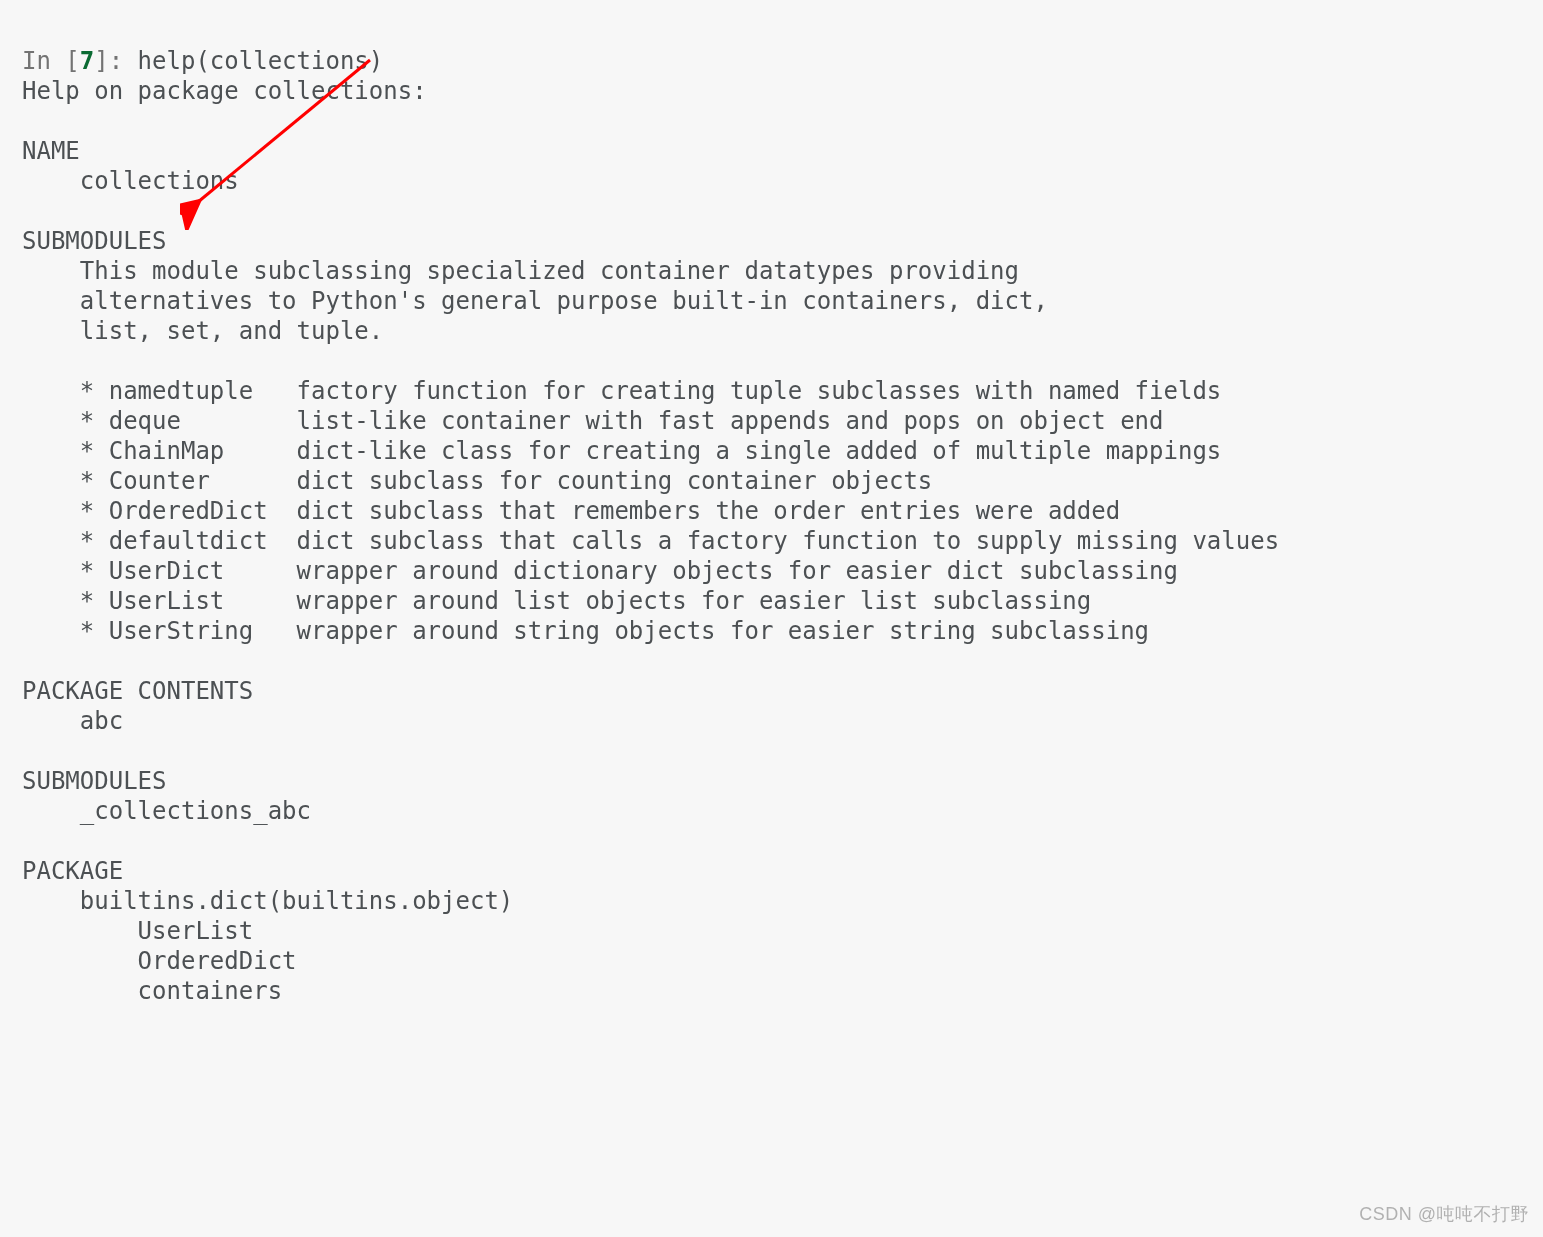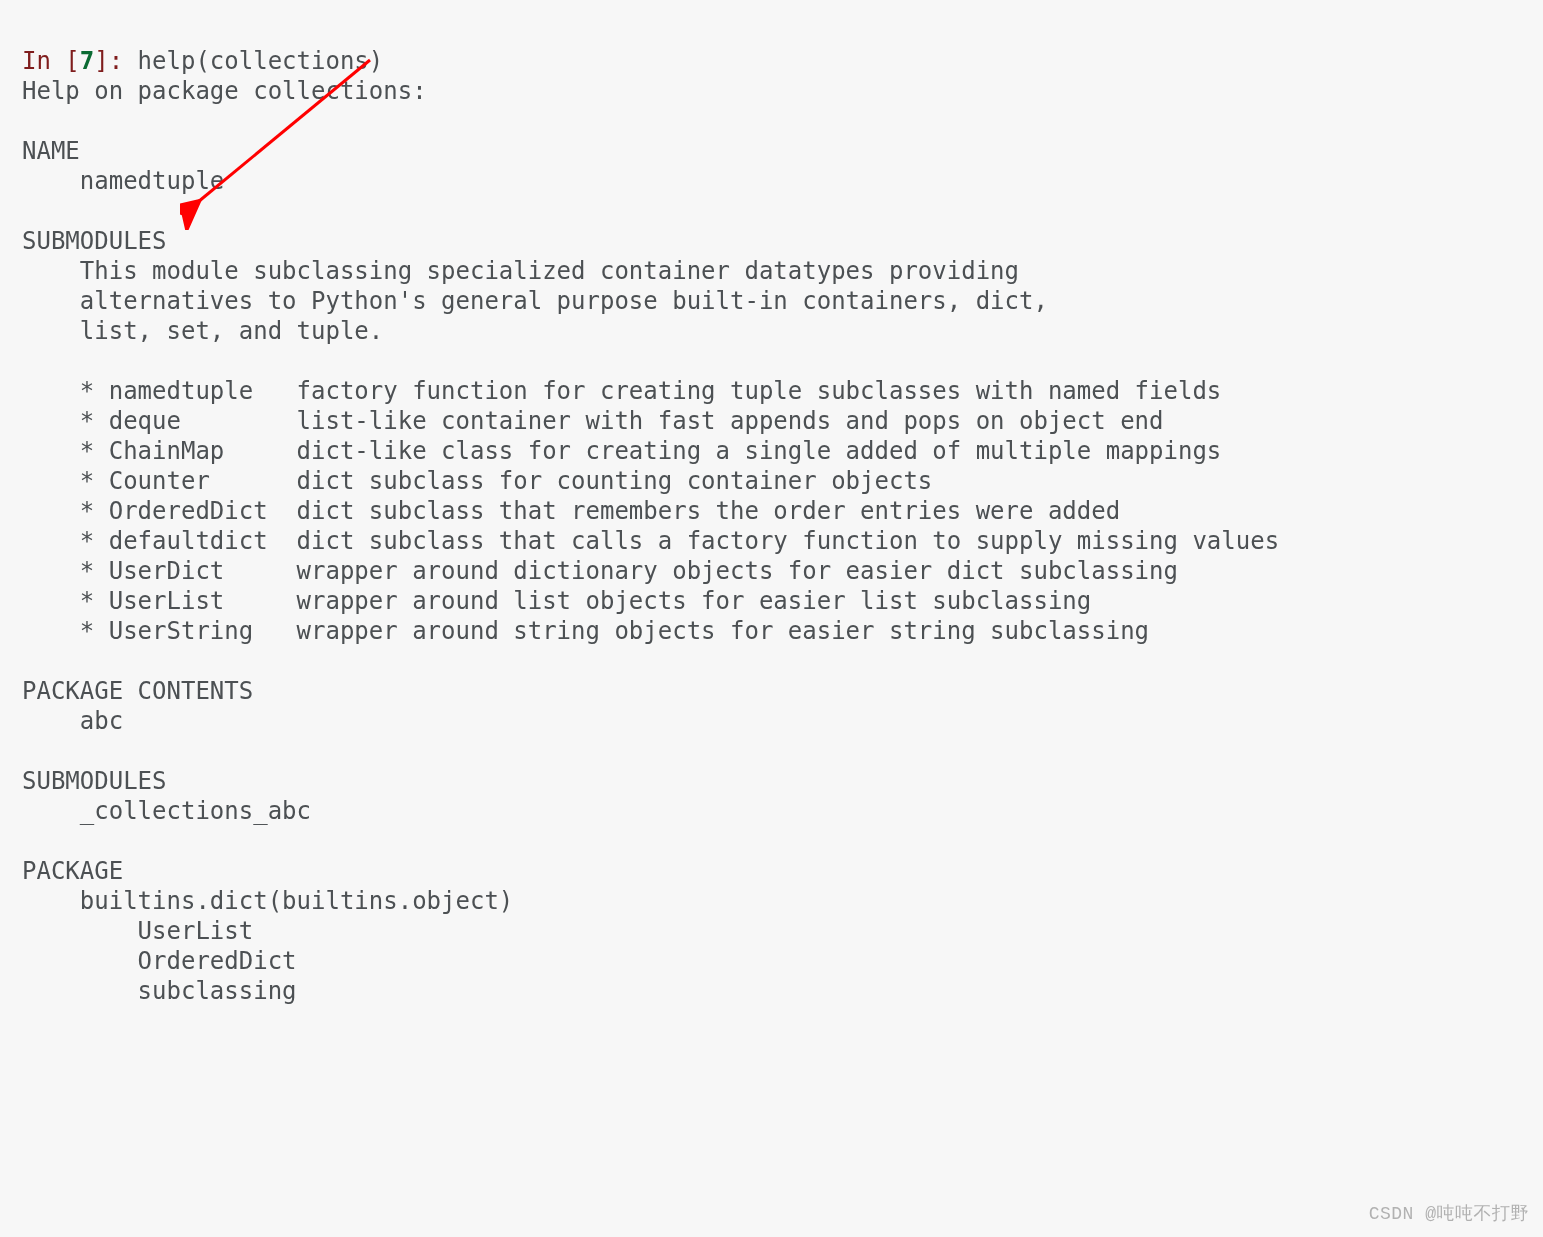--- a/index.html
+++ b/index.html
@@ -11,48 +11,48 @@
     font-family: "DejaVu Sans Mono", "Menlo", "Consolas", monospace;
     font-size: 24px;
     line-height: 30px;
     color: #4c5053;
     overflow: hidden;
   }
   .cell {
     padding: 16px 22px;
     white-space: pre;
   }
-  .prompt-in { color: #7f1d1d; }
+  .prompt-in { color: #737373; }
   .prompt-num { color: #0b6b33; font-weight: bold; }
   .code-func { color: #4c5053; margin-top: 28px; }
   .watermark {
     position: absolute;
     right: 14px;
     bottom: 8px;
-    font-family: Liberation Mono, monospace;
+    font-family: Liberation Sans, sans-serif;
     font-size: 18px;
     color: rgba(120,120,120,0.55);
     letter-spacing: 0.5px;
   }
   svg.arrow {
     position: absolute;
     left: 180px;
     top: 50px;
     pointer-events: none;
   }
 </style>
 </head>
 <body>
 
 <div class="cell">
 <span><span class="prompt-in">In [</span><span class="prompt-num">7</span><span class="prompt-in">]: </span></span><span class="code-func">help(collections)</span>
 <span>Help on package collections:</span>
 <span></span>
 <span>NAME</span>
-<span>    namedtuple</span>
+<span>    collections</span>
 <span></span>
 <span>SUBMODULES</span>
 <span>    This module subclassing specialized container datatypes providing</span>
 <span>    alternatives to Python's general purpose built-in containers, dict,</span>
 <span>    list, set, and tuple.</span>
 <span></span>
 <span>    * namedtuple   factory function for creating tuple subclasses with named fields</span>
 <span>    * deque        list-like container with fast appends and pops on object end</span>
 <span>    * ChainMap     dict-like class for creating a single added of multiple mappings</span>
 <span>    * Counter      dict subclass for counting container objects</span>
@@ -65,21 +65,21 @@
 <span>PACKAGE CONTENTS</span>
 <span>    abc</span>
 <span></span>
 <span>SUBMODULES</span>
 <span>    _collections_abc</span>
 <span></span>
 <span>PACKAGE</span>
 <span>    builtins.dict(builtins.object)</span>
 <span>        UserList</span>
 <span>        OrderedDict</span>
-<span>        subclassing</span>
+<span>        containers</span>
 </div>
 
 <svg class="arrow" width="220" height="180">
   <defs>
     <marker id="ah" markerWidth="12" markerHeight="12" refX="2" refY="6" orient="auto">
       <path d="M0,6 L12,0 L9,6 L12,12 Z" fill="#ff0000"></path>
     </marker>
   </defs>
   <line x1="190" y1="10" x2="18" y2="152" stroke="#ff0000" stroke-width="3" marker-end="url(#ah)"></line>
 </svg>

